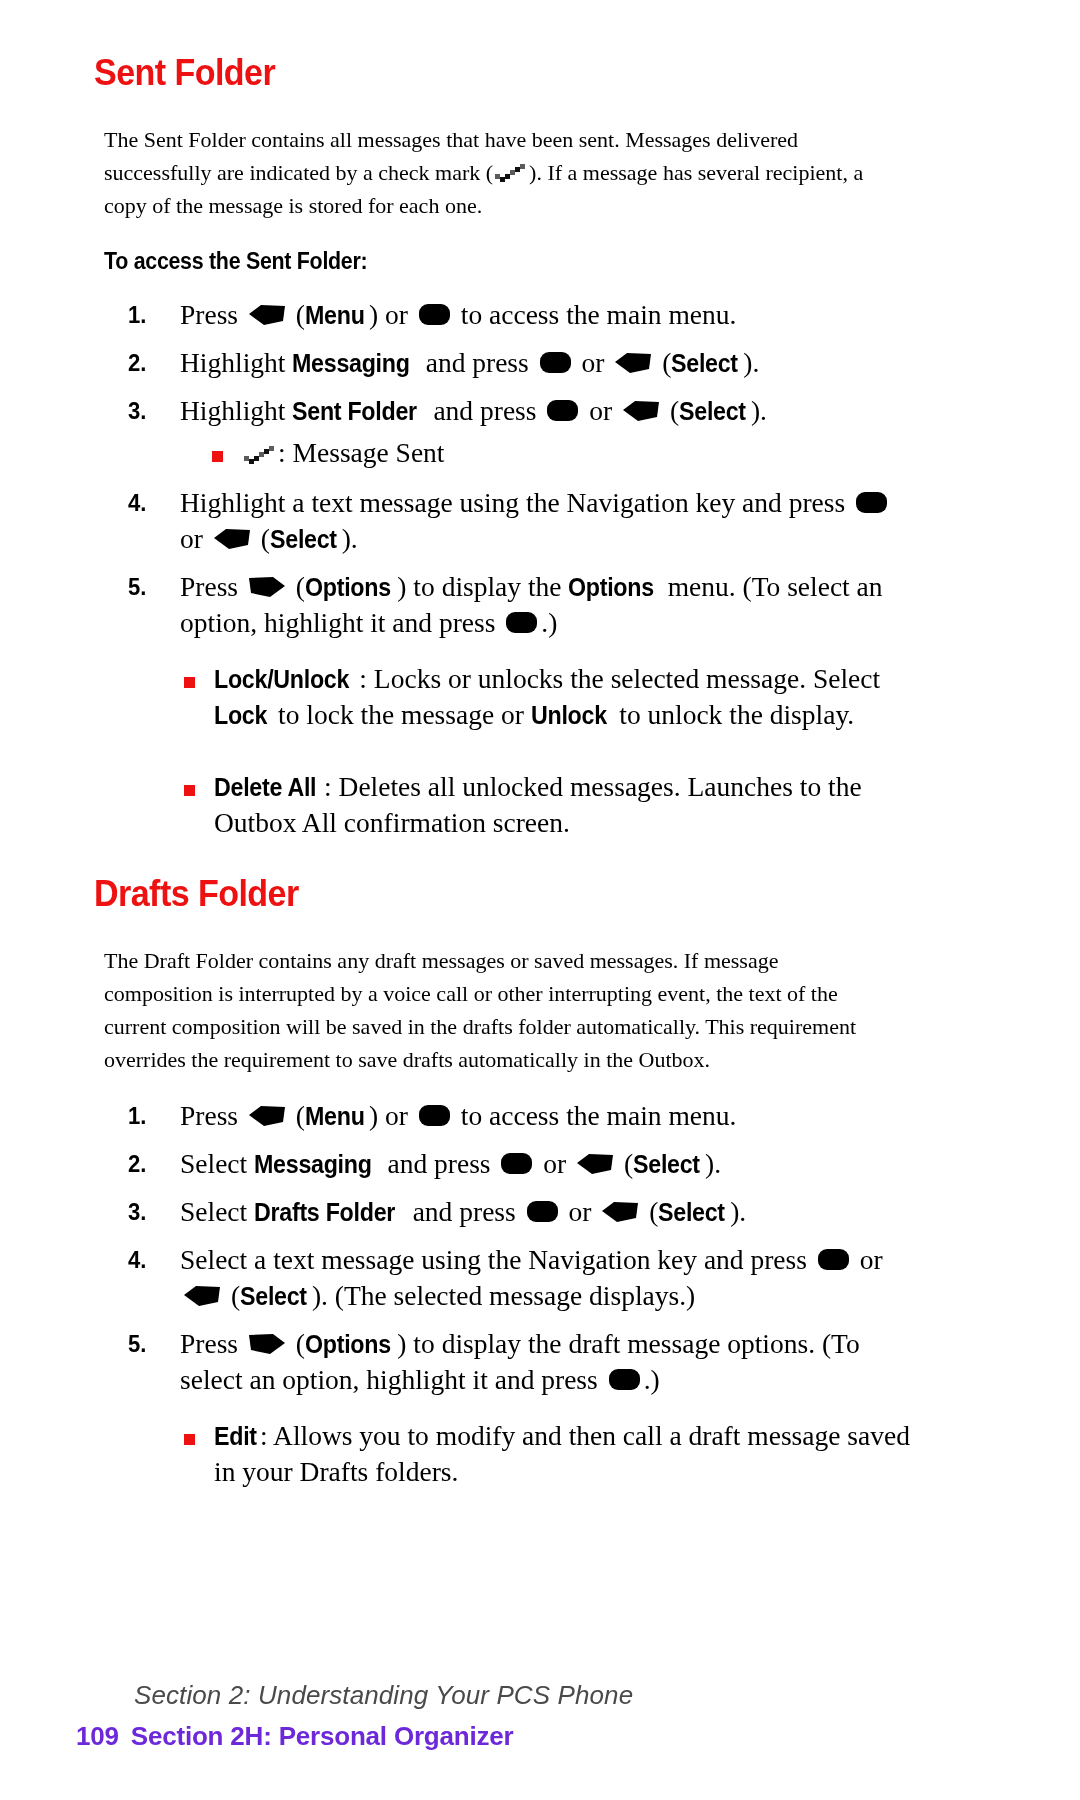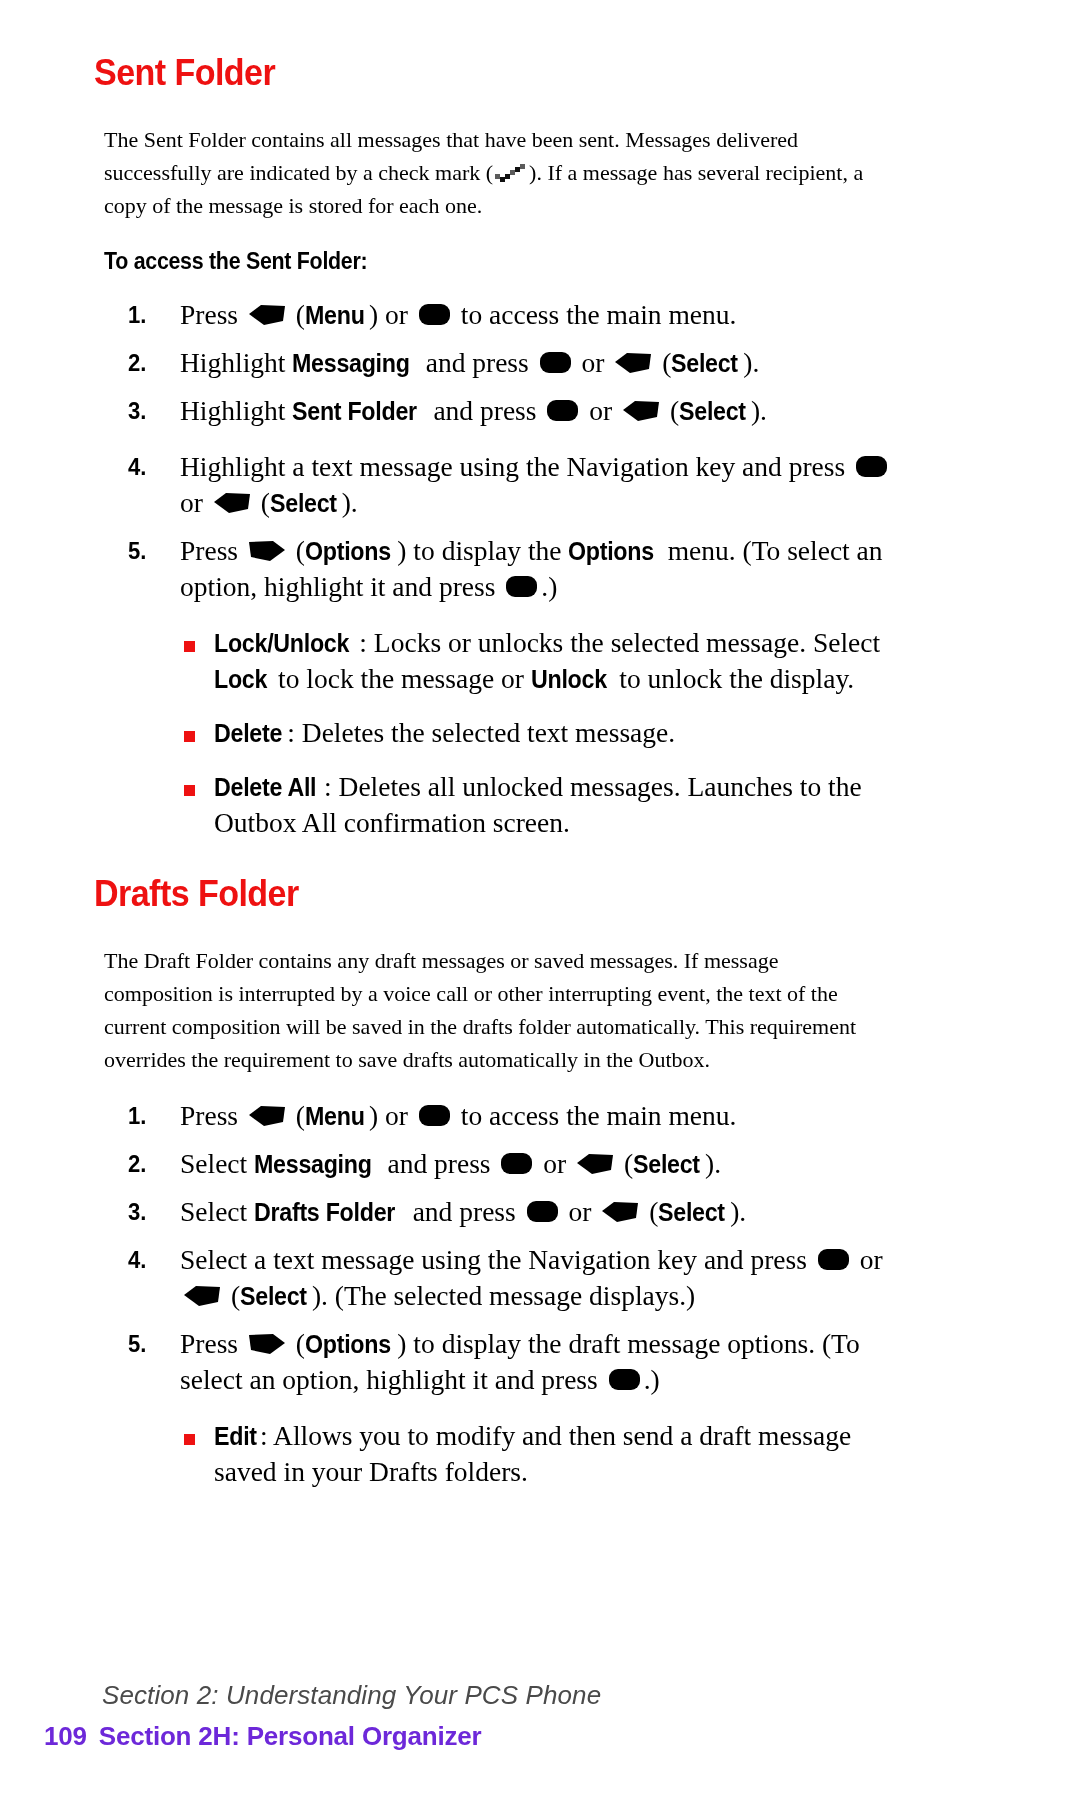--- a/index.html
+++ b/index.html
@@ -140,21 +140,21 @@
   .sp18 { height: 18px; }
   .sp20 { height: 20px; }
   .sp22 { height: 22px; }
   .sp26 { height: 26px; }
   .sp30 { height: 30px; }
   .sp34 { height: 34px; }
 
   
   .footer {
     position: absolute;
-    left: 44px;
+    left: 76px;
     bottom: 48px;
     width: 960px;
   }
   .footer-line1 {
     font-family: "Liberation Sans", "DejaVu Sans", sans-serif;
     font-style: italic;
     font-size: 26px;
     color: #4a4a4a;
     margin-left: 58px;
     letter-spacing: 0.1px;
@@ -226,20 +226,31 @@
       <svg viewBox="0 0 33 23" xmlns="http://www.w3.org/2000/svg">
         <rect x="1" y="1" width="31" height="21" rx="9" ry="9" fill="#000"></rect>
       </svg></span><span> or </span><span class="key key-soft-left">
       <svg viewBox="0 0 38 22" xmlns="http://www.w3.org/2000/svg">
         <path d="M1 10 L13 1 L37 2 L35 17 L16 21 Z" fill="#000"></path>
       </svg></span><span> (</span><span class="bd bd-inline">Select</span><span>).</span>
   </div>
 
   <div class="sp6"></div>
 
+  <div class="bitem" style="margin-left:150px;">
+    <span class="sq"></span><span class="checkglyph">
+      <svg viewBox="0 0 34 20" xmlns="http://www.w3.org/2000/svg">
+        <rect x="1" y="11" width="5" height="5" fill="#5b5b5b"></rect>
+        <rect x="6" y="14" width="5" height="5" fill="#111"></rect>
+        <rect x="11" y="11" width="5" height="5" fill="#111"></rect>
+        <rect x="16" y="7" width="5" height="5" fill="#5b5b5b"></rect>
+        <rect x="21" y="4" width="5" height="5" fill="#111"></rect>
+        <rect x="26" y="1" width="5" height="5" fill="#5b5b5b"></rect>
+      </svg></span><span>: Message Sent</span>
+  </div>
 
   <div class="sp14"></div>
 
   <div class="oitem">
     <span class="num">4.</span>
     <span>Highlight a text message using the Navigation key and press </span><span class="key key-ok">
       <svg viewBox="0 0 33 23" xmlns="http://www.w3.org/2000/svg">
         <rect x="1" y="1" width="31" height="21" rx="9" ry="9" fill="#000"></rect>
       </svg></span><span> or </span><span class="key key-soft-left">
       <svg viewBox="0 0 38 22" xmlns="http://www.w3.org/2000/svg">
@@ -261,23 +272,20 @@
   </div>
 
   <div class="sp20"></div>
 
   <div class="bitem">
     <span class="sq"></span><span class="bd bd-inline">Lock/Unlock</span><span>: Locks or unlocks the selected message. Select </span><span class="bd bd-inline">Lock</span><span> to lock the message or </span><span class="bd bd-inline">Unlock</span><span> to unlock the display.</span>
   </div>
 
   <div class="sp18"></div>
 
-  <div class="bitem">
-    <span class="sq"></span><span class="bd bd-inline">Delete</span><span>: Deletes the selected text message.</span>
-  </div>
 
   <div class="sp18"></div>
 
   <div class="bitem">
     <span class="sq"></span><span class="bd bd-inline">Delete All</span><span>: Deletes all unlocked messages. Launches to the Outbox All confirmation screen.</span>
   </div>
 
   <div class="sp34"></div>
 
   <h1 class="section-head">Drafts Folder</h1>
@@ -347,21 +355,21 @@
         <path d="M37 10 L25 1 L1 2 L3 17 L22 21 Z" fill="#000"></path>
       </svg></span><span> (</span><span class="bd bd-inline">Options</span><span>) to display the draft message options. (To select an option, highlight it and press </span><span class="key key-ok">
       <svg viewBox="0 0 33 23" xmlns="http://www.w3.org/2000/svg">
         <rect x="1" y="1" width="31" height="21" rx="9" ry="9" fill="#000"></rect>
       </svg></span><span>.)</span>
   </div>
 
   <div class="sp20"></div>
 
   <div class="bitem">
-    <span class="sq"></span><span class="bd bd-inline">Edit</span><span>: Allows you to modify and then send a draft message saved in your Drafts folders.</span>
+    <span class="sq"></span><span class="bd bd-inline">Edit</span><span>: Allows you to modify and then call a draft message saved in your Drafts folders.</span>
   </div>
 
   <div class="footer">
     <div class="footer-line1">Section 2: Understanding Your PCS Phone</div>
     <div class="footer-line2"><span class="footer-pageno">109</span><span>Section 2H: Personal Organizer</span></div>
   </div>
 
 </div>
 
 </body></html>

